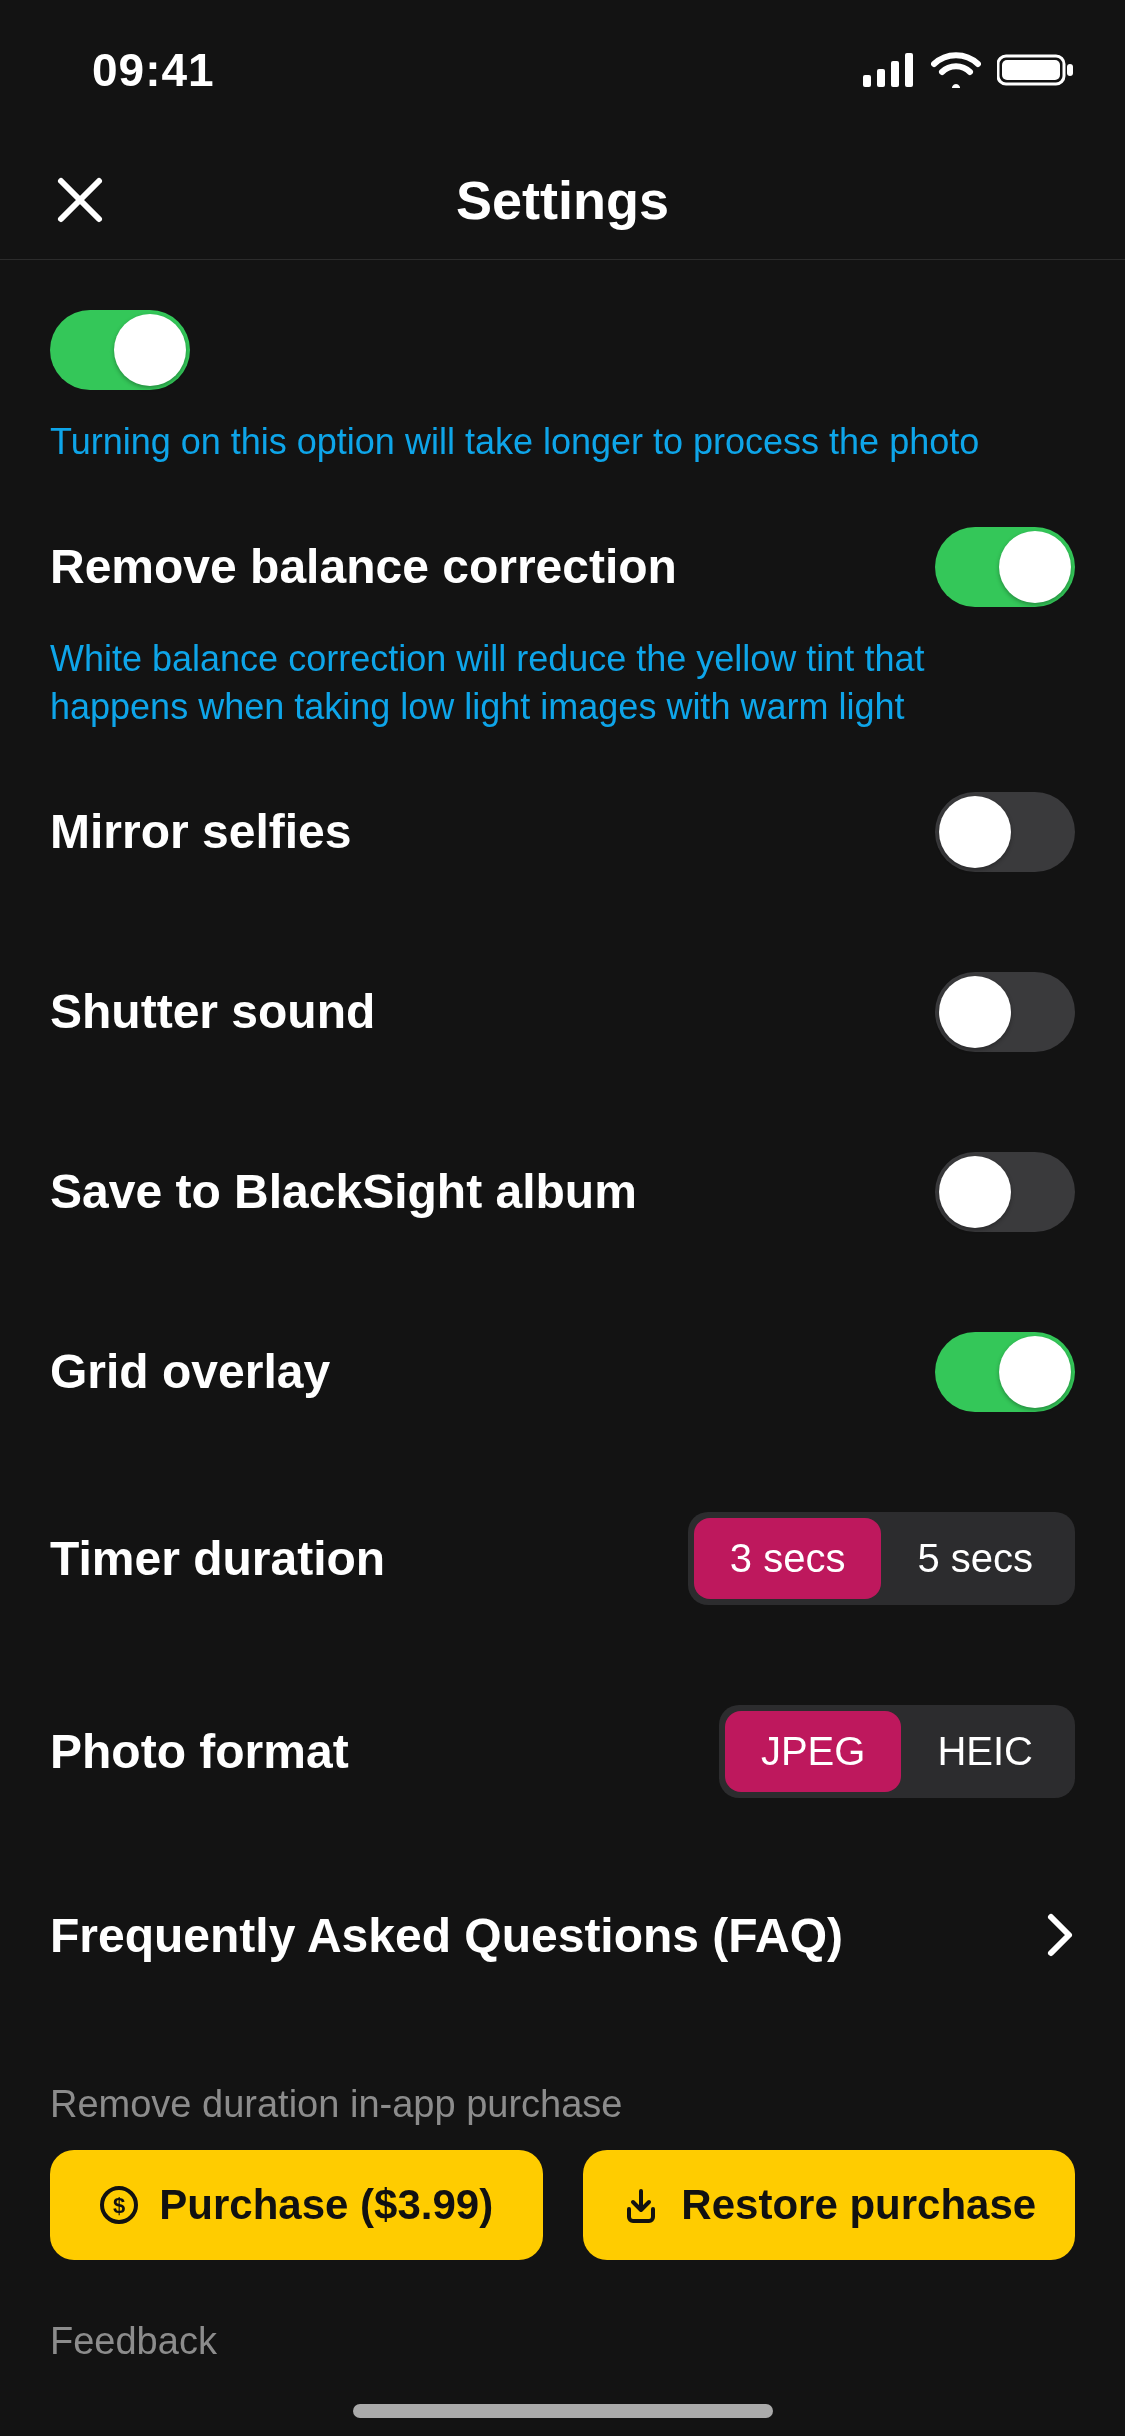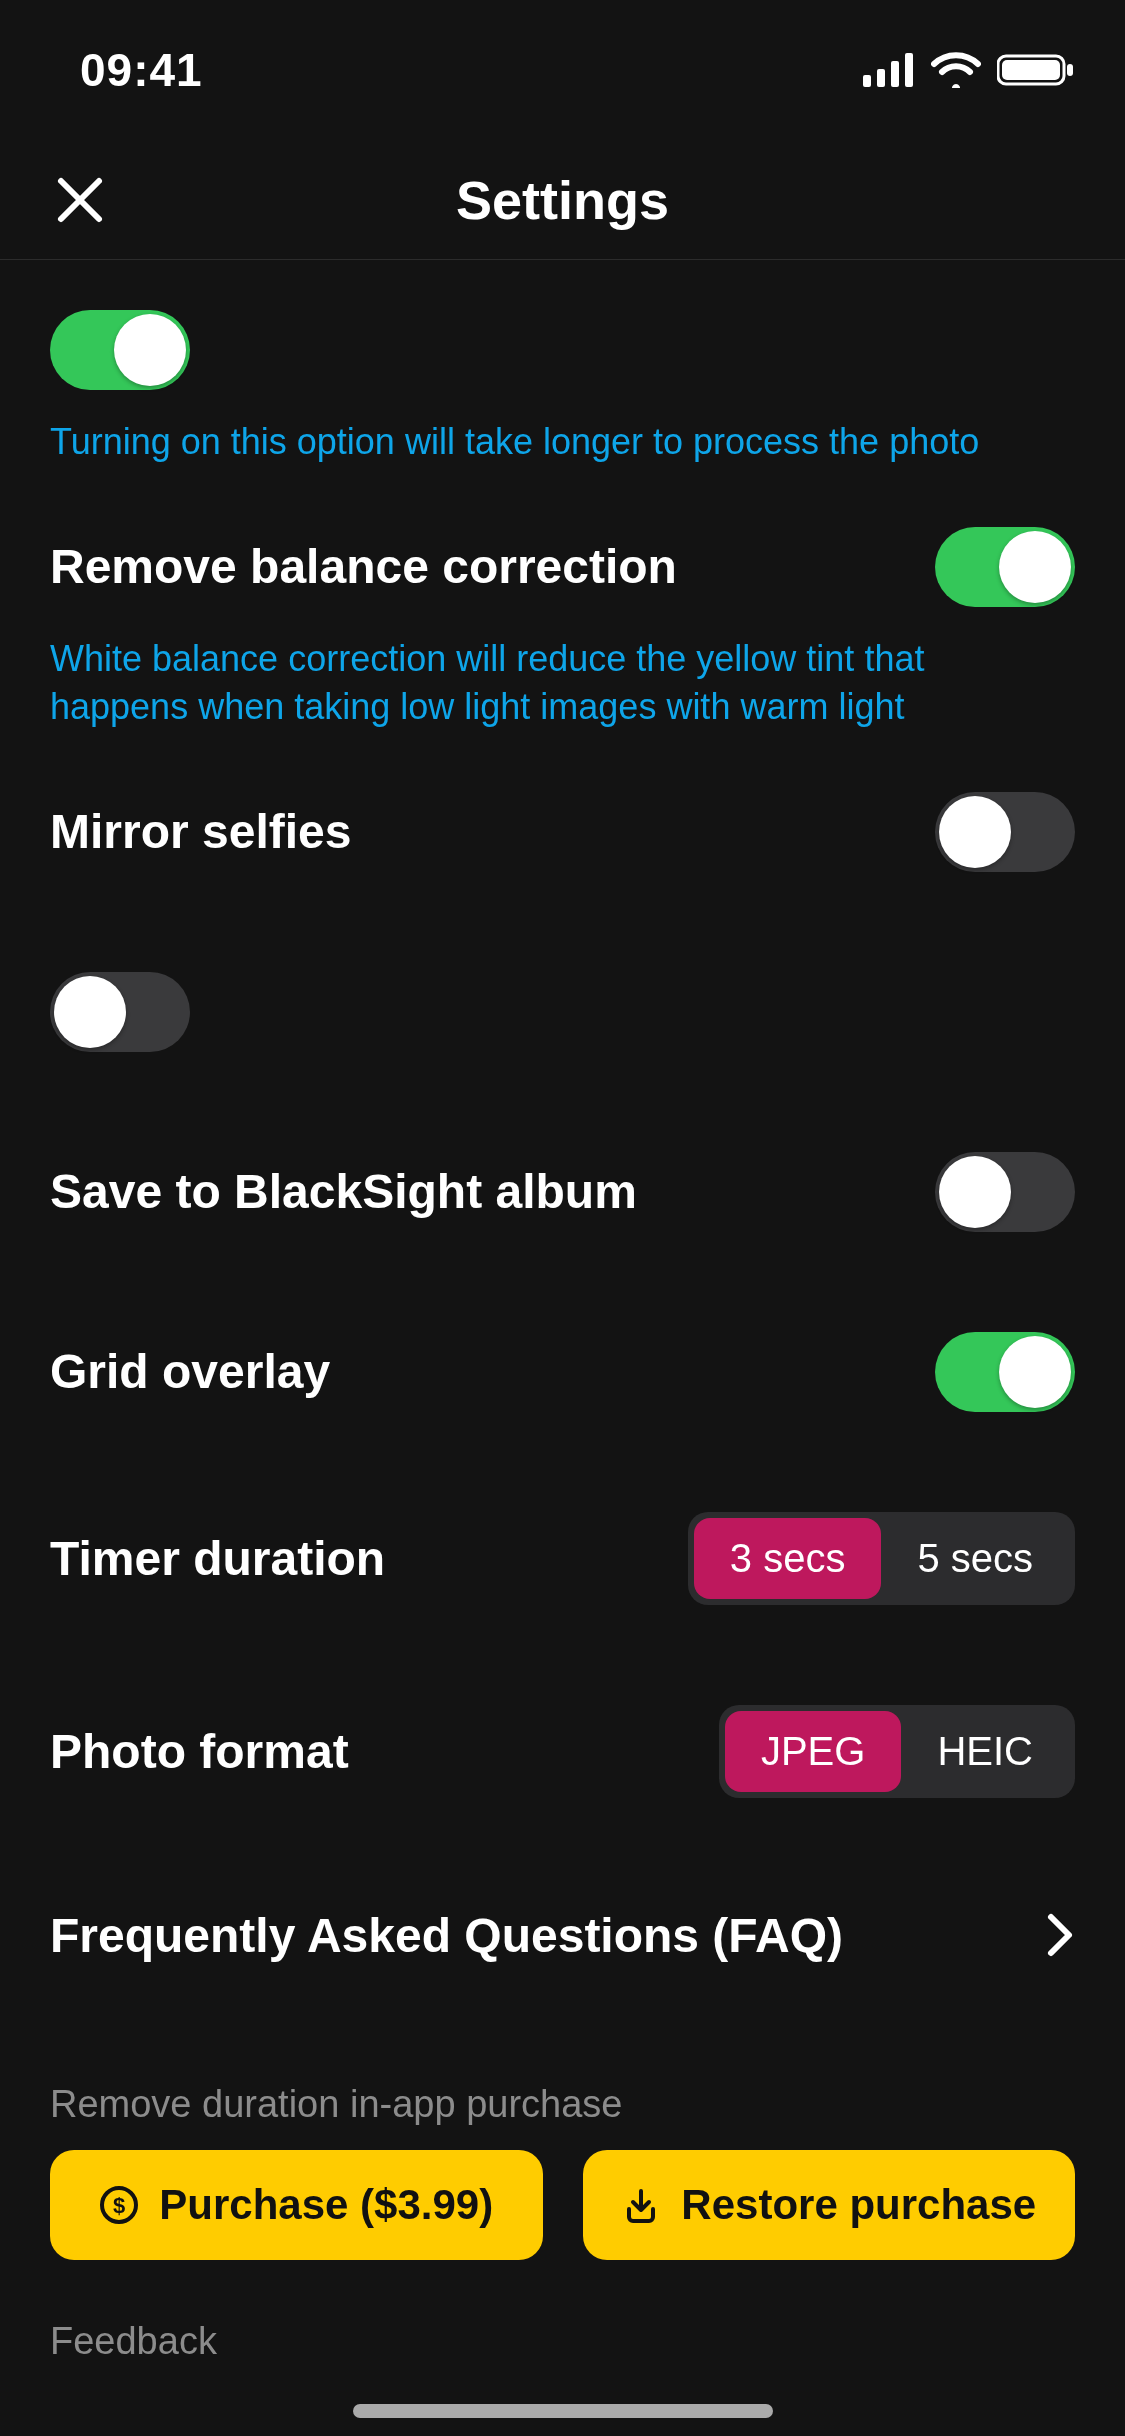--- a/index.html
+++ b/index.html
@@ -12,20 +12,21 @@
   }
   .status-bar {
     height: 140px;
     display: flex;
     justify-content: space-between;
     align-items: center;
     padding: 0 50px 0 80px;
     font-size: 46px;
     font-weight: 600;
     letter-spacing: 1px;
+    margin-left: 12px;
   }
   .status-right { display: flex; align-items: center; gap: 16px; }
   .header {
     height: 120px;
     display: flex;
     align-items: center;
     position: relative;
     border-bottom: 1px solid #2c2c2c;
     padding: 0 50px;
   }
@@ -197,20 +198,21 @@
   <div class="row-desc">White balance correction will reduce the yellow tint that happens when taking low light images with warm light</div>
 
   <div class="row row-simple">
     <div class="row-title">Mirror selfies</div>
     <div class="toggle off">
         <div class="knob"></div>
       </div>
   </div>
 
   <div class="row row-simple">
+    <div class="row-title">Shutter sound</div>
     <div class="toggle off">
         <div class="knob"></div>
       </div>
   </div>
 
   <div class="row row-simple">
     <div class="row-title">Save to BlackSight album</div>
     <div class="toggle off">
         <div class="knob"></div>
       </div>

